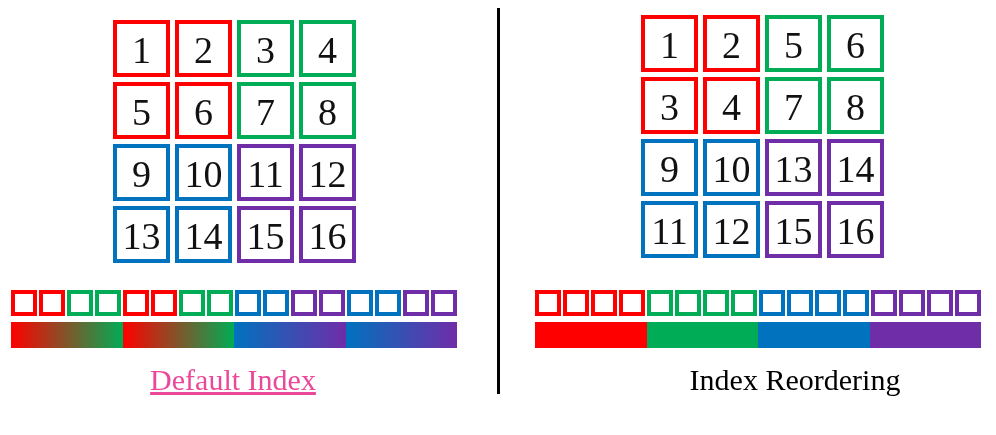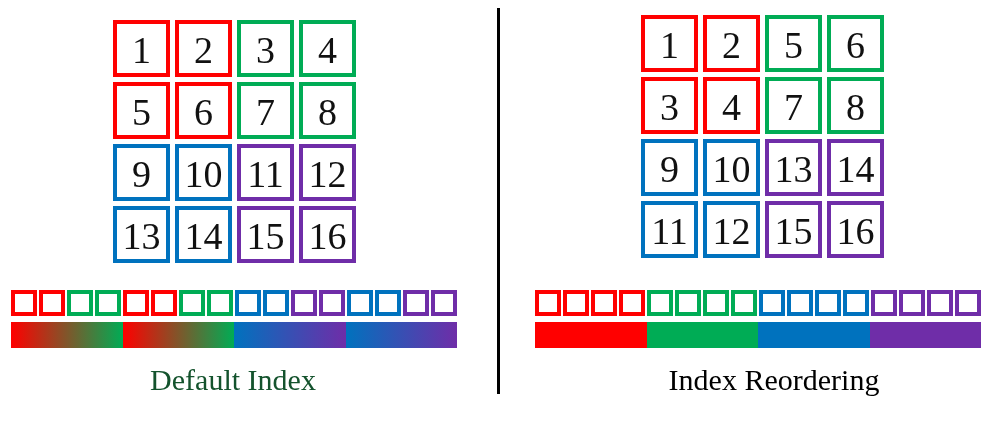--- a/index.html
+++ b/index.html
@@ -77,21 +77,21 @@
 
   .caption {
     position: absolute;
     top: 363px;
     transform: translateX(-50%);
     white-space: nowrap;
     font-size: 30px;
     line-height: 1.1;
   }
   .panel-left  .caption { left: 233px; }
-  .panel-right .caption { left: 274px; }
+  .panel-right .caption { left: 295px; }
 </style>
 </head>
 <body>
 
 <div class="canvas">
 
   <section class="panel panel-left">
     <div class="grid">
         <div class="cell" style="border-color: rgb(255, 0, 0); color: rgb(17, 17, 17);">1</div>
         <div class="cell" style="border-color: rgb(255, 0, 0); color: rgb(17, 17, 17);">2</div>
@@ -127,21 +127,21 @@
         <div class="sq" style="border-color: rgb(0, 114, 190);"></div>
         <div class="sq" style="border-color: rgb(111, 45, 168);"></div>
         <div class="sq" style="border-color: rgb(111, 45, 168);"></div>
       </div>
     <div class="bar">
         <div class="seg" style="background: linear-gradient(to right, rgb(255, 0, 0), rgb(0, 172, 85));"></div>
         <div class="seg" style="background: linear-gradient(to right, rgb(255, 0, 0), rgb(0, 172, 85));"></div>
         <div class="seg" style="background: linear-gradient(to right, rgb(0, 114, 190), rgb(111, 45, 168));"></div>
         <div class="seg" style="background: linear-gradient(to right, rgb(0, 114, 190), rgb(111, 45, 168));"></div>
       </div>
-    <div class="caption" style="color: #14532d;">Default Index</div>
+    <div class="caption" style="color: #ec4899; text-decoration: underline;">Default Index</div>
   </section>
 
   <div class="divider" style="background: rgb(0, 0, 0);"></div>
 
   <section class="panel panel-right">
     <div class="grid">
         <div class="cell" style="border-color: rgb(255, 0, 0); color: rgb(17, 17, 17);">1</div>
         <div class="cell" style="border-color: rgb(255, 0, 0); color: rgb(17, 17, 17);">2</div>
         <div class="cell" style="border-color: rgb(0, 172, 85); color: rgb(17, 17, 17);">5</div>
         <div class="cell" style="border-color: rgb(0, 172, 85); color: rgb(17, 17, 17);">6</div>

